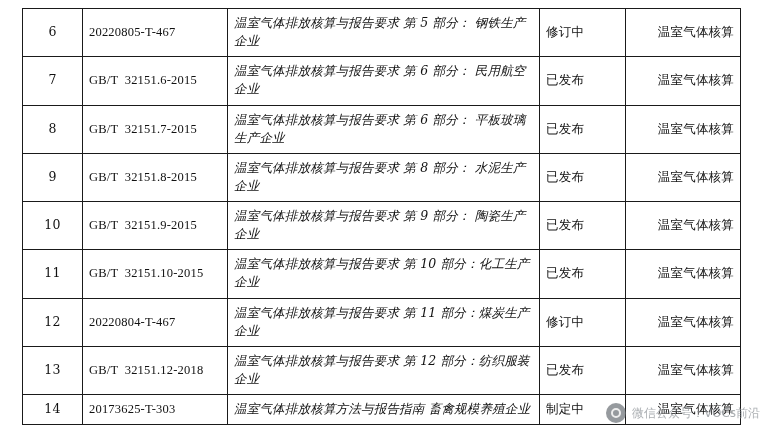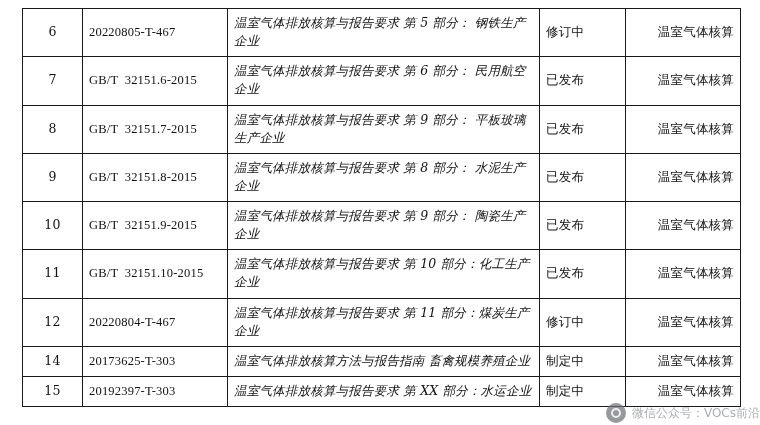--- a/index.html
+++ b/index.html
@@ -124,21 +124,21 @@
       <tr>
         <td class="index">7</td>
         <td class="code">GB/T  32151.6-2015</td>
         <td class="name">温室气体排放核算与报告要求  第 6 部分： 民用航空企业</td>
         <td class="state">已发布</td>
         <td class="cat">温室气体核算</td>
       </tr>
       <tr>
         <td class="index">8</td>
         <td class="code">GB/T  32151.7-2015</td>
-        <td class="name">温室气体排放核算与报告要求  第 9 部分： 平板玻璃生产企业</td>
+        <td class="name">温室气体排放核算与报告要求  第 6 部分： 平板玻璃生产企业</td>
         <td class="state">已发布</td>
         <td class="cat">温室气体核算</td>
       </tr>
       <tr>
         <td class="index">9</td>
         <td class="code">GB/T  32151.8-2015</td>
         <td class="name">温室气体排放核算与报告要求  第 8 部分： 水泥生产企业</td>
         <td class="state">已发布</td>
         <td class="cat">温室气体核算</td>
       </tr>
@@ -157,20 +157,27 @@
         <td class="cat">温室气体核算</td>
       </tr>
       <tr>
         <td class="index">12</td>
         <td class="code">20220804-T-467</td>
         <td class="name">温室气体排放核算与报告要求  第 11 部分：煤炭生产企业</td>
         <td class="state">修订中</td>
         <td class="cat">温室气体核算</td>
       </tr>
       <tr>
+        <td class="index">13</td>
+        <td class="code">GB/T  32151.12-2018</td>
+        <td class="name">温室气体排放核算与报告要求  第 12 部分：纺织服装企业</td>
+        <td class="state">已发布</td>
+        <td class="cat">温室气体核算</td>
+      </tr>
+      <tr>
         <td class="index">14</td>
         <td class="code">20173625-T-303</td>
         <td class="name">温室气体排放核算方法与报告指南  畜禽规模养殖企业</td>
         <td class="state">制定中</td>
         <td class="cat">温室气体核算</td>
       </tr>
       <tr>
         <td class="index">15</td>
         <td class="code">20192397-T-303</td>
         <td class="name">温室气体排放核算与报告要求  第 XX 部分：水运企业</td>

